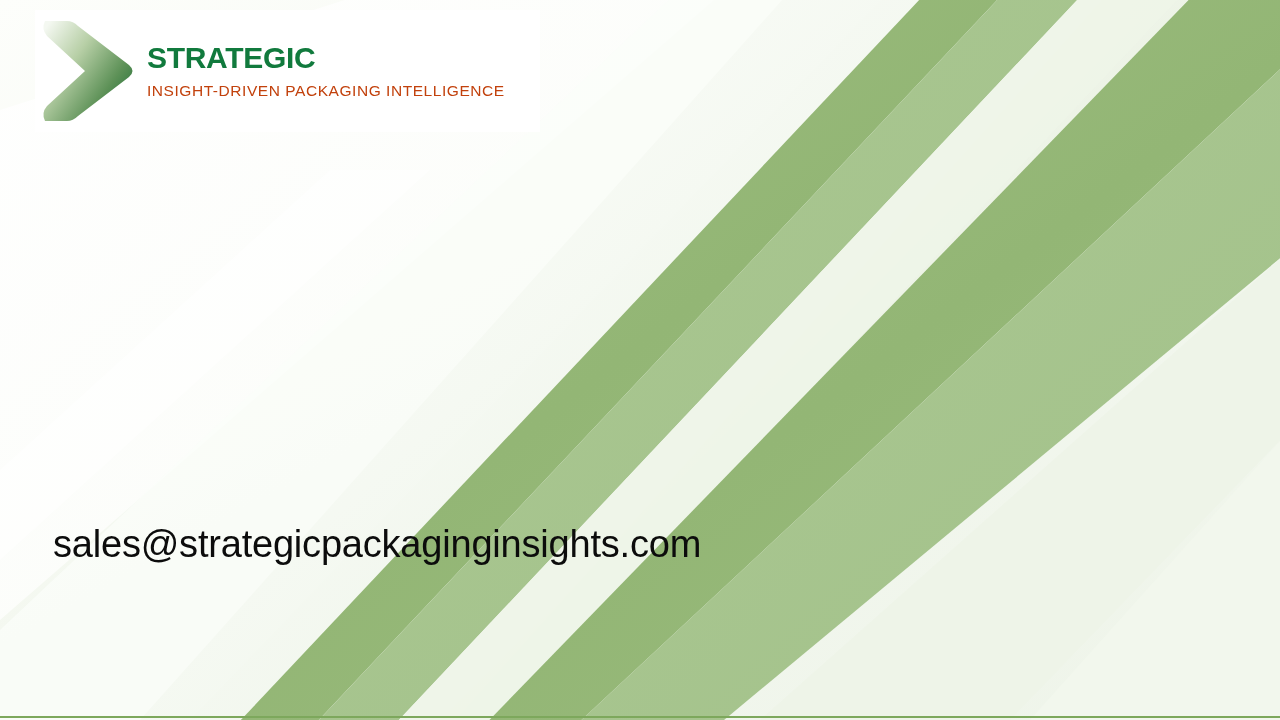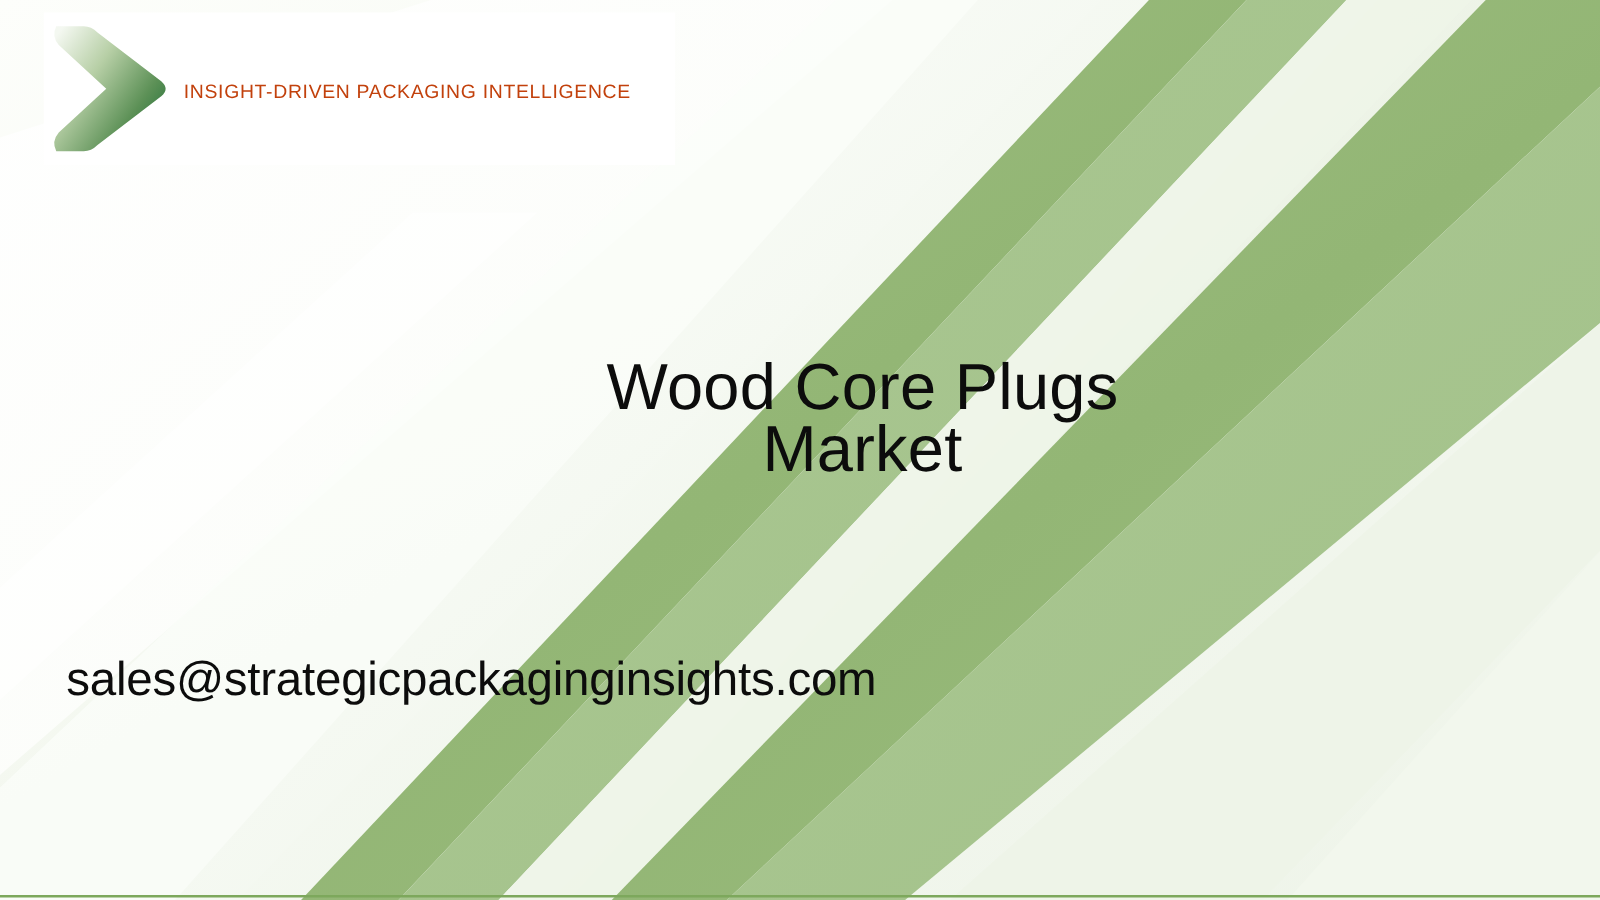--- a/index.html
+++ b/index.html
@@ -171,26 +171,23 @@
 
       <polygon points="0,470 330,170 430,170 0,560" fill="#ffffff" opacity="0.55"></polygon>
     </svg>
   </div>
 
   <div id="logo-block">
     <svg id="logo-mark" viewBox="0 0 100 112" xmlns="http://www.w3.org/2000/svg">
       <path d="M8 6 Q4 14 10 21 L48 56 L10 91 Q4 98 8 106 L30 106 Q36 106 41 101 L92 62 Q99 56 92 50 L41 11 Q36 6 30 6 Z" fill="url(#gMark)"></path>
     </svg>
     <div id="logo-text">
+      <div class="brand-line">STRATEGIC</div>
       <div class="brand-tagline">INSIGHT-DRIVEN PACKAGING INTELLIGENCE</div>
     </div>
   </div>
 
-  <h1 id="headline">
-    <span class="hl-line">Wood Core Plugs</span>
-    <span class="hl-line">Market</span>
-  </h1>
 
   <div id="email-line">sales@strategicpackaginginsights.com</div>
 
   <div id="bottom-rule"></div>
 
 </div>
 
 </body></html>

